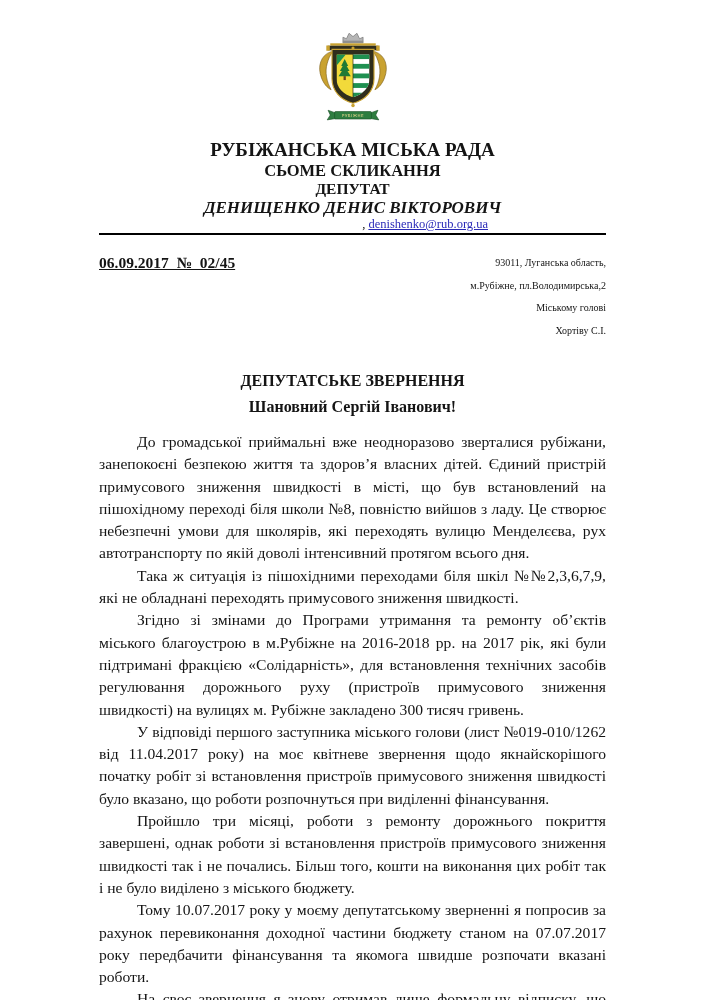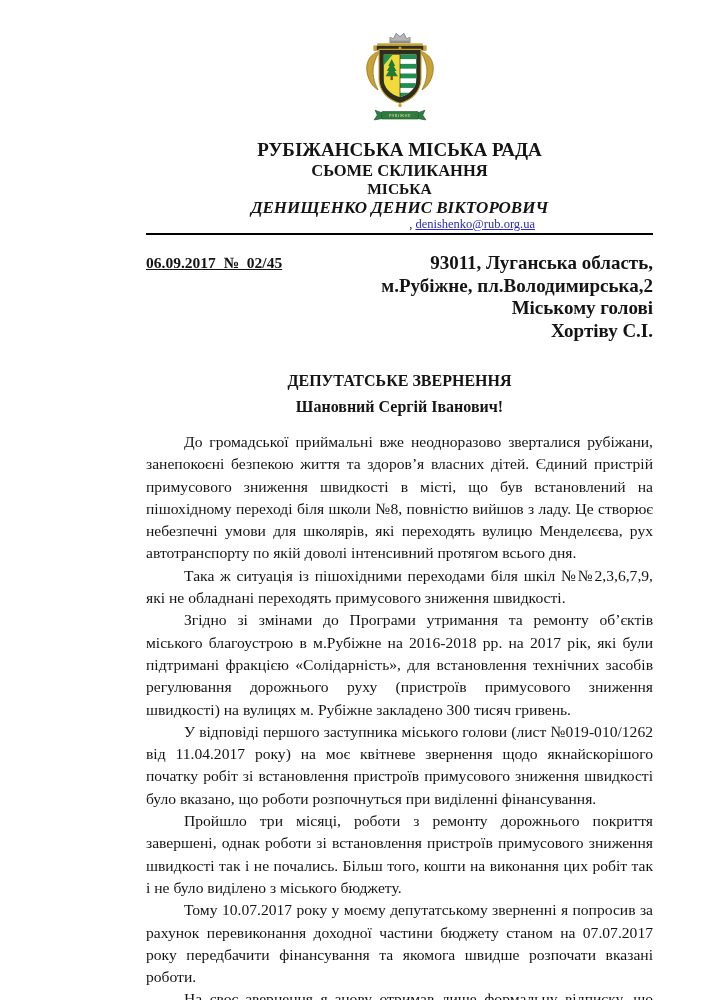--- a/index.html
+++ b/index.html
@@ -1,18 +1,18 @@
 <!DOCTYPE html>
 <html style="--link-blue: #2a2ab8; --emblem-green: #1f9050; --emblem-tree: #1f7a35; --emblem-yellow: #f2da3a; --emblem-gold: #c9a231; --emblem-dark: #2f2d1c; --emblem-grey: #b5b5b5; --emblem-ribbon-green: #2e7d40;"><head>
 <meta charset="utf-8">
 <style>
   html,body{margin:0;padding:0;background:#ffffff;}
   .page{
     width:651px;height:1000px;overflow:hidden;background:#ffffff;
-    font-family:"Liberation Serif", serif;color:#141414;position:relative;padding-left:47px;
+    font-family:"Liberation Serif", serif;color:#141414;position:relative;
   }
   .content{padding:28px 45px 0 99px;}
 
   
   .emblem-wrap{text-align:center;line-height:0;}
   .em-grey{fill:var(--emblem-grey,#b5b5b5);}
   .em-gold{fill:var(--emblem-gold,#c9a231);}
   .em-goldvol{fill:var(--emblem-gold,#c9a231);stroke:#7a5c18;stroke-width:.7;}
   .em-dark{fill:var(--emblem-dark,#2f2d1c);}
   .em-yellow{fill:var(--emblem-yellow,#f2da3a);}
@@ -28,21 +28,21 @@
   .role{font-size:15.5px;line-height:18px;}
   .dname{font-size:17px;line-height:19px;font-style:italic;}
   .contact{font-size:12.5px;line-height:14px;text-align:right;padding-right:118px;}
   .cprefix{color:#141414;white-space:pre;}
   .email{color:var(--link-blue,#2a2ab8);text-decoration:underline;cursor:pointer;}
   .rule{border:0;border-top:2.5px solid #000;margin:2px 0 0 0;}
 
   
   .refrow{display:flex;justify-content:space-between;align-items:flex-start;margin-top:17px;}
   .refnum{font-weight:bold;font-size:15.5px;text-decoration:underline;white-space:pre;line-height:22px;}
-  .recipient{text-align:right;font-weight:bold;font-size:19px;line-height:22.5px;}
+  .recipient{text-align:right;font-weight:normal;font-size:10px;line-height:22.5px;}
 
   
   .doc-title{margin-top:30px;text-align:center;font-weight:bold;font-size:16px;line-height:18px;}
   .salutation{margin-top:8px;text-align:center;font-weight:bold;font-size:16px;line-height:18px;}
   .body{margin-top:15px;}
   .body p{
     margin:0;font-size:15.6px;line-height:22.3px;
     text-align:justify;text-indent:38px;
   }
 </style>
@@ -104,21 +104,21 @@
           <polygon points="30,97 21.5,94 24,99.5 20.5,105 30,103.5" class="em-ribbon" stroke="#184f26" stroke-width="0.7"></polygon>
           <polygon points="70,97 78.5,94 76,99.5 79.5,105 70,103.5" class="em-ribbon" stroke="#184f26" stroke-width="0.7"></polygon>
           <rect x="29" y="95.5" width="42" height="8.5" rx="1" class="em-ribbon" stroke="#184f26" stroke-width="0.7"></rect>
           <text x="50" y="101.8" text-anchor="middle" class="ribbon-text">РУБІЖНЕ</text>
         </g>
       </svg>
     </div>
 
     <div class="hdr org">РУБІЖАНСЬКА МІСЬКА РАДА</div>
     <div class="hdr conv">СЬОМЕ СКЛИКАННЯ</div>
-    <div class="hdr role">МІСЬКА</div>
+    <div class="hdr role">ДЕПУТАТ</div>
     <div class="hdr dname">ДЕНИЩЕНКО ДЕНИС ВІКТОРОВИЧ</div>
 
     <div class="contact"><span class="cprefix">, </span><a class="email">denishenko@rub.org.ua</a></div>
 
     <hr class="rule">
 
     <div class="refrow">
       <div class="refnum">06.09.2017  №  02/45</div>
       <div class="recipient">
         <div>93011, Луганська область,</div>

